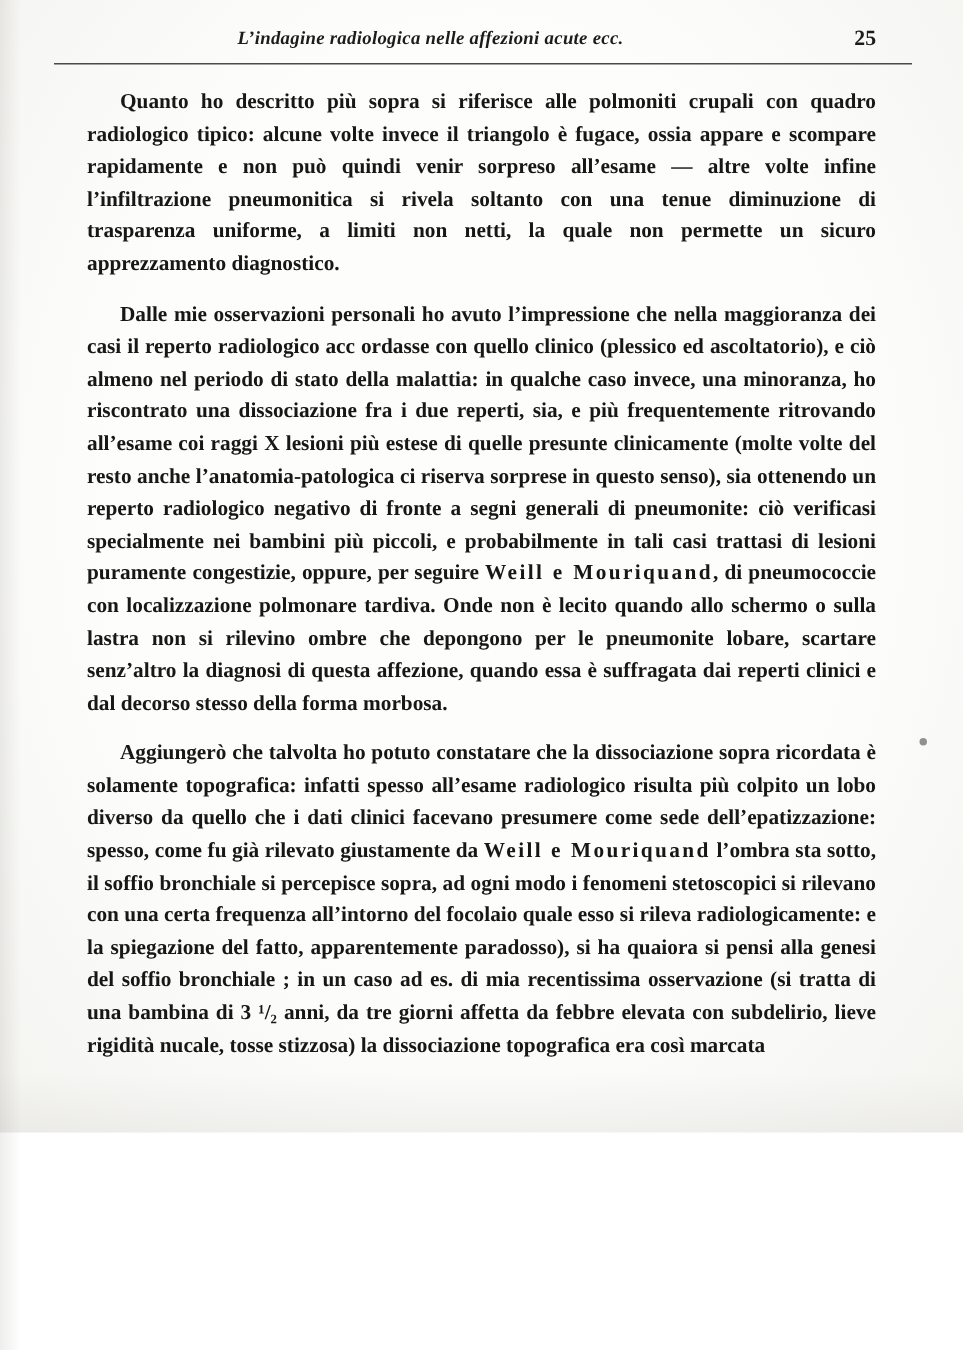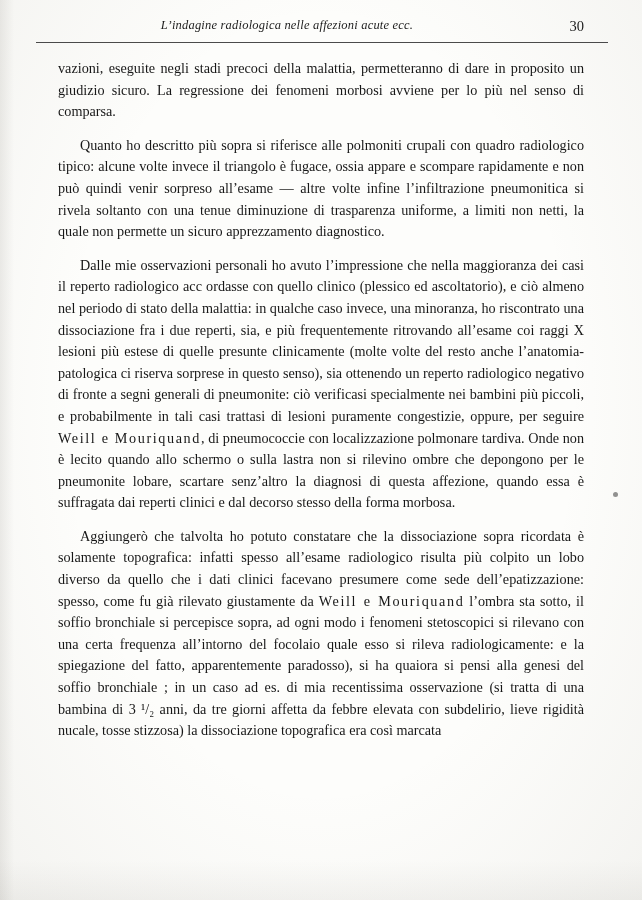--- a/index.html
+++ b/index.html
@@ -13,22 +13,23 @@
     font-family: "Liberation Serif", serif;
     color: #1a1a1a;
     position: relative;
     overflow: hidden;
   }
   .page {
     position: absolute;
     left: 0;
     top: 0;
     width: 642px;
-    height: 900px;
+    height: 755px;
     background: #fdfdfb;
+    font-weight: bold;
   }
   
   .page:before {
     content: "";
     position: absolute;
     inset: 0;
     background:
       radial-gradient(ellipse at 50% 45%, rgba(255,255,255,0) 55%, rgba(120,115,100,0.07) 100%);
     pointer-events: none;
   }
@@ -118,30 +119,27 @@
 </head>
 <body>
 
 <div class="page">
 
   <div class="edge-shade-left"></div>
   <div class="edge-shade-bottom"></div>
 
   <div class="header">
     <div class="running-title">L’indagine radiologica nelle affezioni acute ecc.</div>
-    <div class="page-number">30</div>
+    <div class="page-number">25</div>
   </div>
 
   <div class="rule"></div>
 
   <div class="body-text">
 
-    <p class="para">
-      <span>vazioni, eseguite negli stadi precoci della malattia, permetteranno di dare in proposito un giudizio sicuro. La regressione dei fenomeni morbosi avviene per lo più nel senso di comparsa.</span>
-    </p>
 
     <p class="para indent">
       <span>Quanto ho descritto più sopra si riferisce alle polmoniti crupali con quadro radiologico tipico: alcune volte invece il triangolo è fugace, ossia appare e scompare rapidamente e non può quindi venir sorpreso all’esame — altre volte infine l’infiltrazione pneumonitica si rivela soltanto con una tenue diminuzione di trasparenza uniforme, a limiti non netti, la quale non permette un sicuro apprezzamento diagnostico.</span>
     </p>
 
     <p class="para indent">
       <span>Dalle mie osservazioni personali ho avuto l’impressione che nella maggioranza dei casi il reperto radiologico acc ordasse con quello clinico (plessico ed ascoltatorio), e ciò almeno nel periodo di stato della malattia: in qualche caso invece, una minoranza, ho riscontrato una dissociazione fra i due reperti, sia, e più frequentemente ritrovando all’esame coi raggi X lesioni più estese di quelle presunte clinicamente (molte volte del resto anche l’anatomia-patologica ci riserva sorprese in questo senso), sia ottenendo un reperto radiologico negativo di fronte a segni generali di pneumonite: ciò verificasi specialmente nei bambini più piccoli, e probabilmente in tali casi trattasi di lesioni puramente congestizie, oppure, per seguire </span><span class="spaced">Weill e Mouriquand</span><span>, di pneumococcie con localizzazione polmonare tardiva. Onde non è lecito quando allo schermo o sulla lastra non si rilevino ombre che depongono per le pneumonite lobare, scartare senz’altro la diagnosi di questa affezione, quando essa è suffragata dai reperti clinici e dal decorso stesso della forma morbosa.</span>
     </p>
 
     <p class="para indent">

